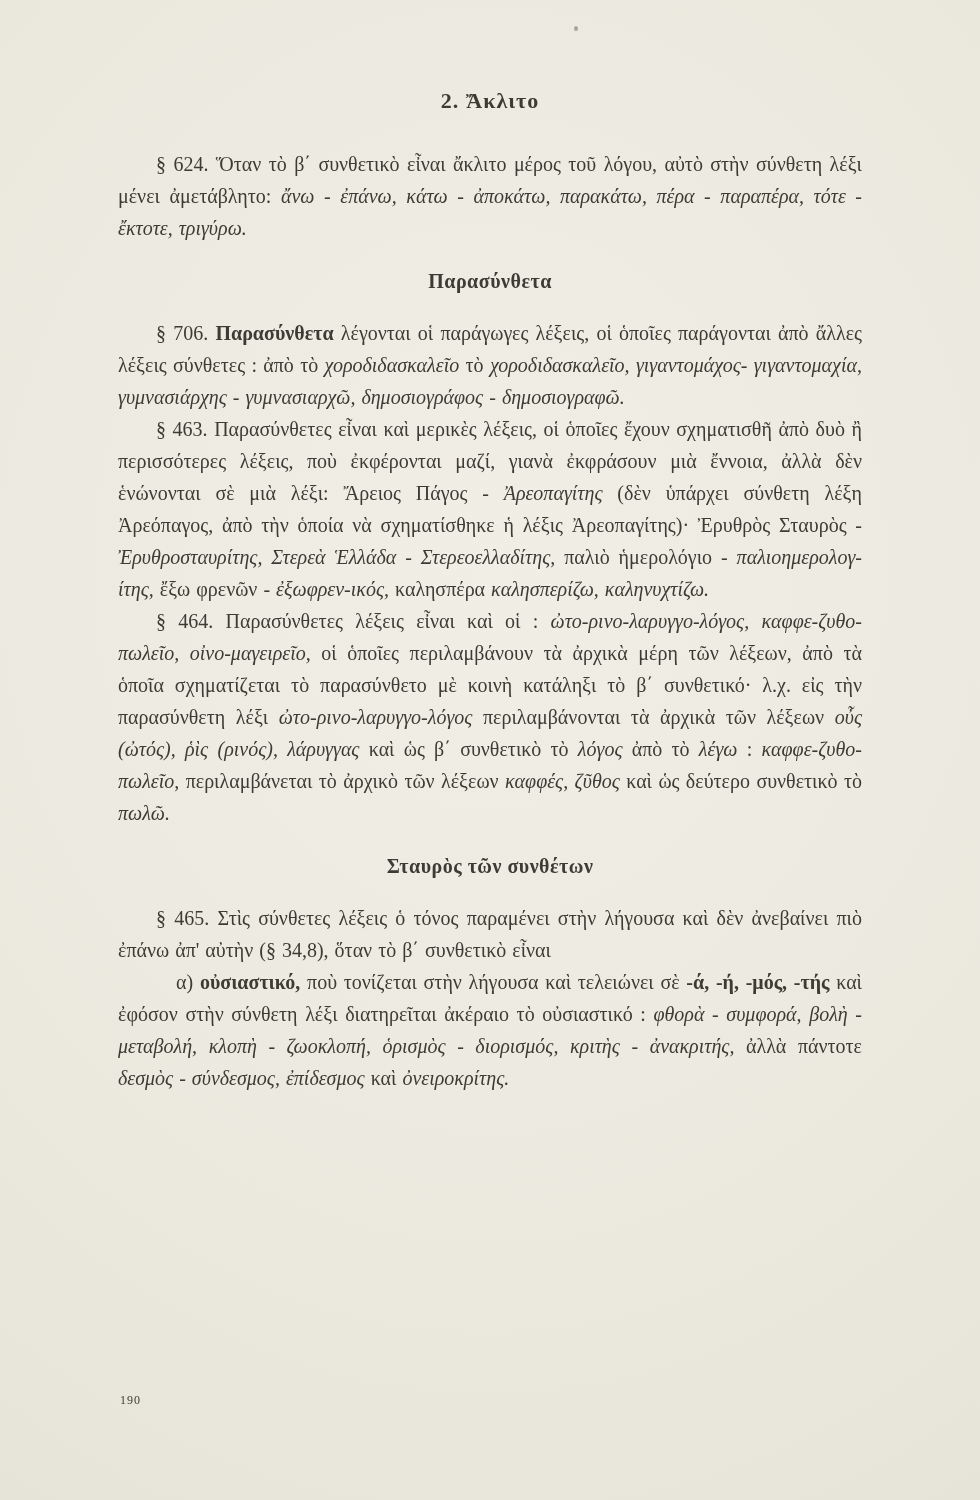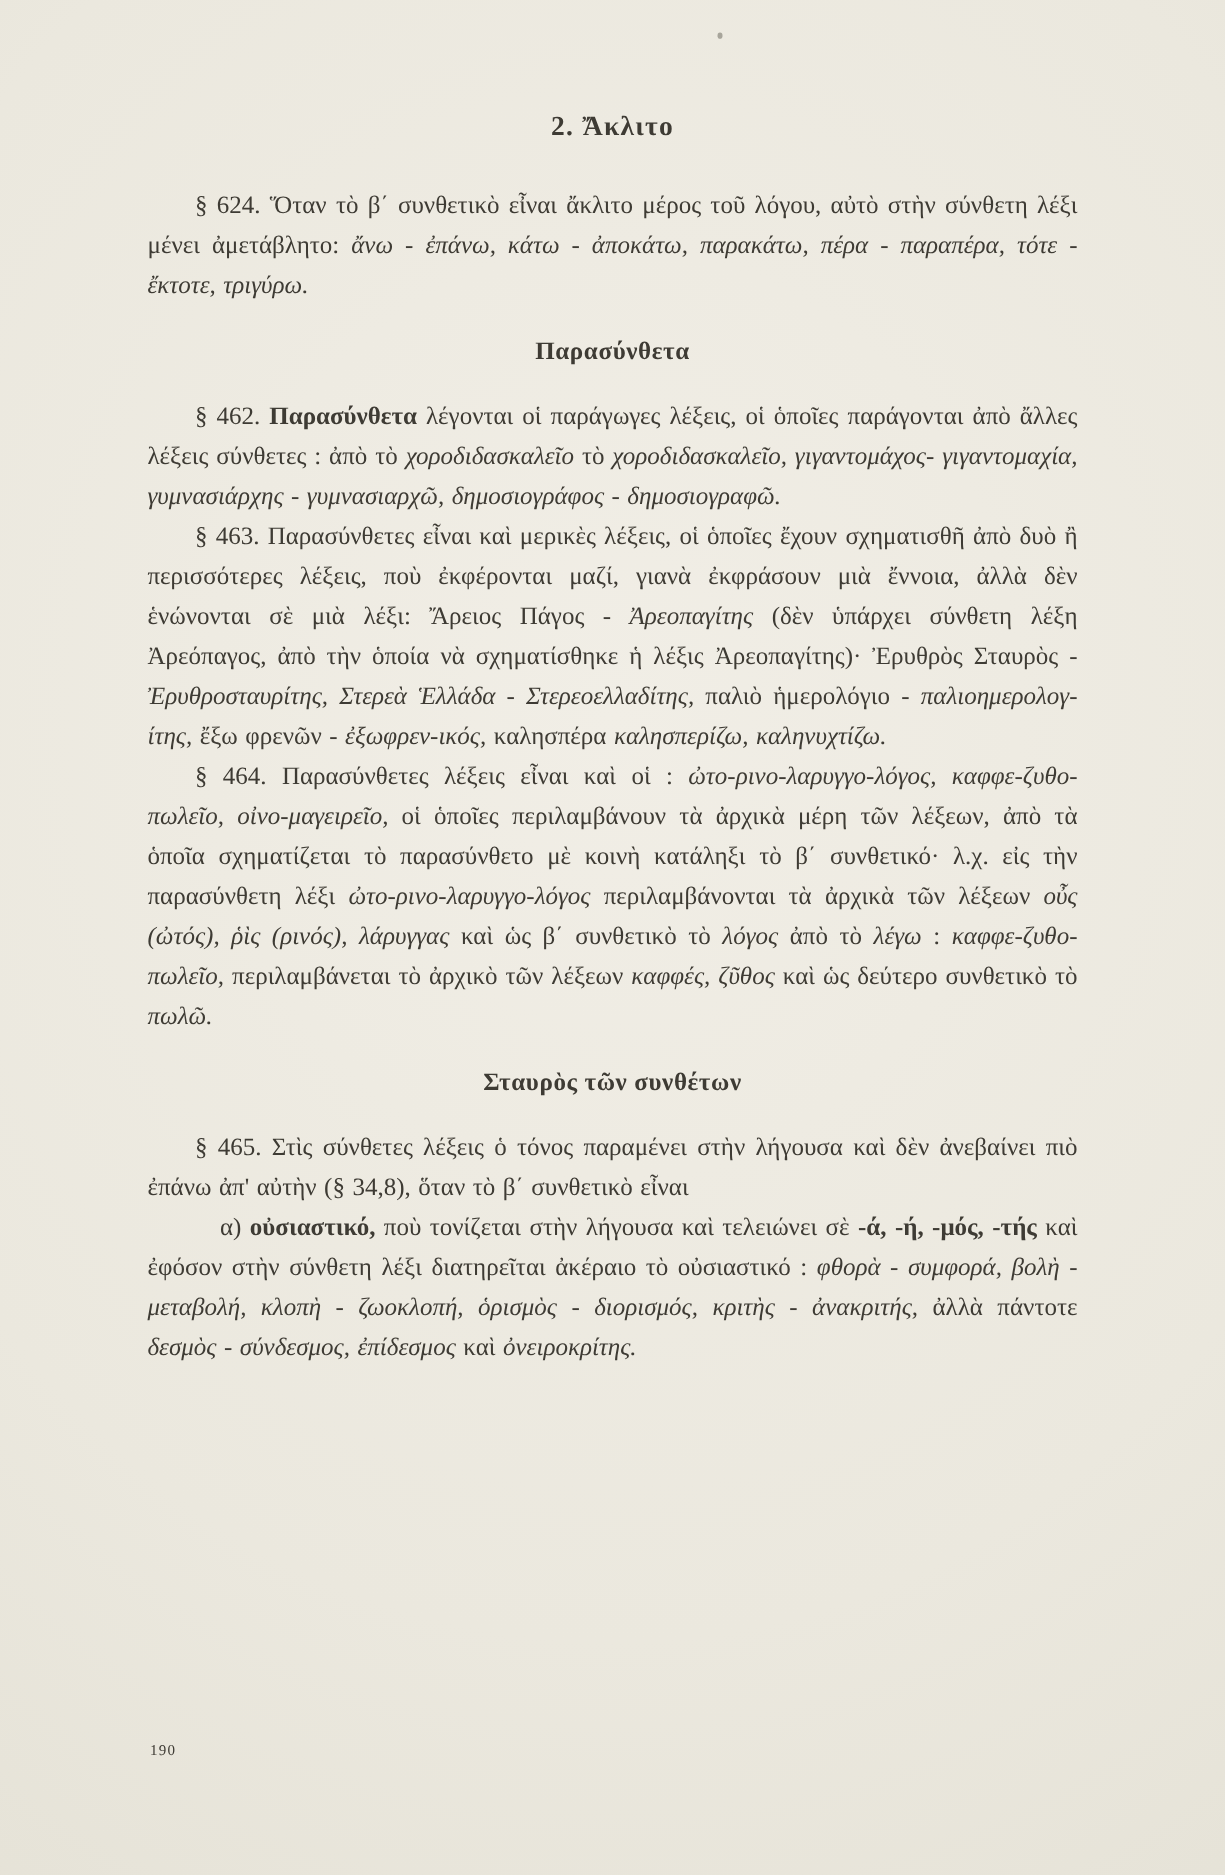--- a/index.html
+++ b/index.html
@@ -66,21 +66,21 @@
 </style>
 </head>
 <body>
 
 <div class="page">
   <div class="scan-speck"></div>
   <main class="content">
       <h1 class="title">2. Ἄκλιτο</h1>
       <p class="para"><span class="rm">§ 624. Ὅταν τὸ β΄ συνθετικὸ εἶναι ἄκλιτο μέρος τοῦ λόγου, αὐτὸ στὴν σύνθετη λέξι μένει ἀμετάβλητο: </span><span class="it">ἄνω - ἐπάνω, κάτω - ἀποκάτω, παρακάτω, πέρα - παραπέρα, τότε - ἔκτοτε, τριγύρω.</span></p>
       <h2 class="heading">Παρασύνθετα</h2>
-      <p class="para"><span class="rm">§ 462. </span><span class="bd">Παρασύνθετα</span><span class="rm"> λέγονται οἱ παράγωγες λέξεις, οἱ ὁποῖες παράγονται ἀπὸ ἄλλες λέξεις σύνθετες : ἀπὸ τὸ </span><span class="it">χοροδιδασκαλεῖο</span><span class="rm"> τὸ </span><span class="it">χοροδιδασκαλεῖο, γιγαντομάχος- γιγαντομαχία, γυμνασιάρχης - γυμνασιαρχῶ, δημοσιογράφος - δημοσιογραφῶ.</span></p>
+      <p class="para"><span class="rm">§ 706. </span><span class="bd">Παρασύνθετα</span><span class="rm"> λέγονται οἱ παράγωγες λέξεις, οἱ ὁποῖες παράγονται ἀπὸ ἄλλες λέξεις σύνθετες : ἀπὸ τὸ </span><span class="it">χοροδιδασκαλεῖο</span><span class="rm"> τὸ </span><span class="it">χοροδιδασκαλεῖο, γιγαντομάχος- γιγαντομαχία, γυμνασιάρχης - γυμνασιαρχῶ, δημοσιογράφος - δημοσιογραφῶ.</span></p>
       <p class="para"><span class="rm">§ 463. Παρασύνθετες εἶναι καὶ μερικὲς λέξεις, οἱ ὁποῖες ἔχουν σχηματισθῆ ἀπὸ δυὸ ἢ περισσότερες λέξεις, ποὺ ἐκφέρονται μαζί, γιανὰ ἐκφράσουν μιὰ ἔννοια, ἀλλὰ δὲν ἑνώνονται σὲ μιὰ λέξι: Ἄρειος Πάγος - </span><span class="it">Ἀρεοπαγίτης </span><span class="rm">(δὲν ὑπάρχει σύνθετη λέξη Ἀρεόπαγος, ἀπὸ τὴν ὁποία νὰ σχηματίσθηκε ἡ λέξις Ἀρεοπαγίτης)· Ἐρυθρὸς Σταυρὸς - </span><span class="it">Ἐρυθροσταυρίτης, Στερεὰ Ἑλλάδα - Στερεοελλαδίτης, </span><span class="rm">παλιὸ ἡμερολόγιο - </span><span class="it">παλιοημερολογ-ίτης, </span><span class="rm">ἔξω φρενῶν - </span><span class="it">ἐξωφρεν-ικός, </span><span class="rm">καλησπέρα </span><span class="it">καλησπερίζω, καληνυχτίζω.</span></p>
       <p class="para"><span class="rm">§ 464. Παρασύνθετες λέξεις εἶναι καὶ οἱ : </span><span class="it">ὠτο-ρινο-λαρυγγο-λόγος, καφφε-ζυθο-πωλεῖο, οἰνο-μαγειρεῖο, </span><span class="rm">οἱ ὁποῖες περιλαμβάνουν τὰ ἀρχικὰ μέρη τῶν λέξεων, ἀπὸ τὰ ὁποῖα σχηματίζεται τὸ παρασύνθετο μὲ κοινὴ κατάληξι τὸ β΄ συνθετικό· λ.χ. εἰς τὴν παρασύνθετη λέξι </span><span class="it">ὠτο-ρινο-λαρυγγο-λόγος </span><span class="rm">περιλαμβάνονται τὰ ἀρχικὰ τῶν λέξεων </span><span class="it">οὖς (ὠτός), ῥὶς (ρινός), λάρυγγας </span><span class="rm">καὶ ὡς β΄ συνθετικὸ τὸ </span><span class="it">λόγος </span><span class="rm">ἀπὸ τὸ </span><span class="it">λέγω </span><span class="rm">: </span><span class="it">καφφε-ζυθο-πωλεῖο, </span><span class="rm">περιλαμβάνεται τὸ ἀρχικὸ τῶν λέξεων </span><span class="it">καφφές, ζῦθος </span><span class="rm">καὶ ὡς δεύτερο συνθετικὸ τὸ </span><span class="it">πωλῶ.</span></p>
       <h2 class="heading">Σταυρὸς τῶν συνθέτων</h2>
       <p class="para"><span class="rm">§ 465. Στὶς σύνθετες λέξεις ὁ τόνος παραμένει στὴν λήγουσα καὶ δὲν ἀνεβαίνει πιὸ ἐπάνω ἀπ' αὐτὴν (§ 34,8), ὅταν τὸ β΄ συνθετικὸ εἶναι</span></p>
       <p class="para alpha"><span class="rm">α) </span><span class="bd">οὐσιαστικό, </span><span class="rm">ποὺ τονίζεται στὴν λήγουσα καὶ τελειώνει σὲ </span><span class="bd">-ά, -ή, -μός, -τής </span><span class="rm">καὶ ἐφόσον στὴν σύνθετη λέξι διατηρεῖται ἀκέραιο τὸ οὐσιαστικό : </span><span class="it">φθορὰ - συμφορά, βολὴ - μεταβολή, κλοπὴ - ζωοκλοπή, ὁρισμὸς - διορισμός, κριτὴς - ἀνακριτής, </span><span class="rm">ἀλλὰ πάντοτε </span><span class="it">δεσμὸς - σύνδεσμος, ἐπίδεσμος </span><span class="rm">καὶ </span><span class="it">ὀνειροκρίτης.</span></p>
     </main>
   <div class="page-number">190</div>
 </div>
 
 </body></html>

